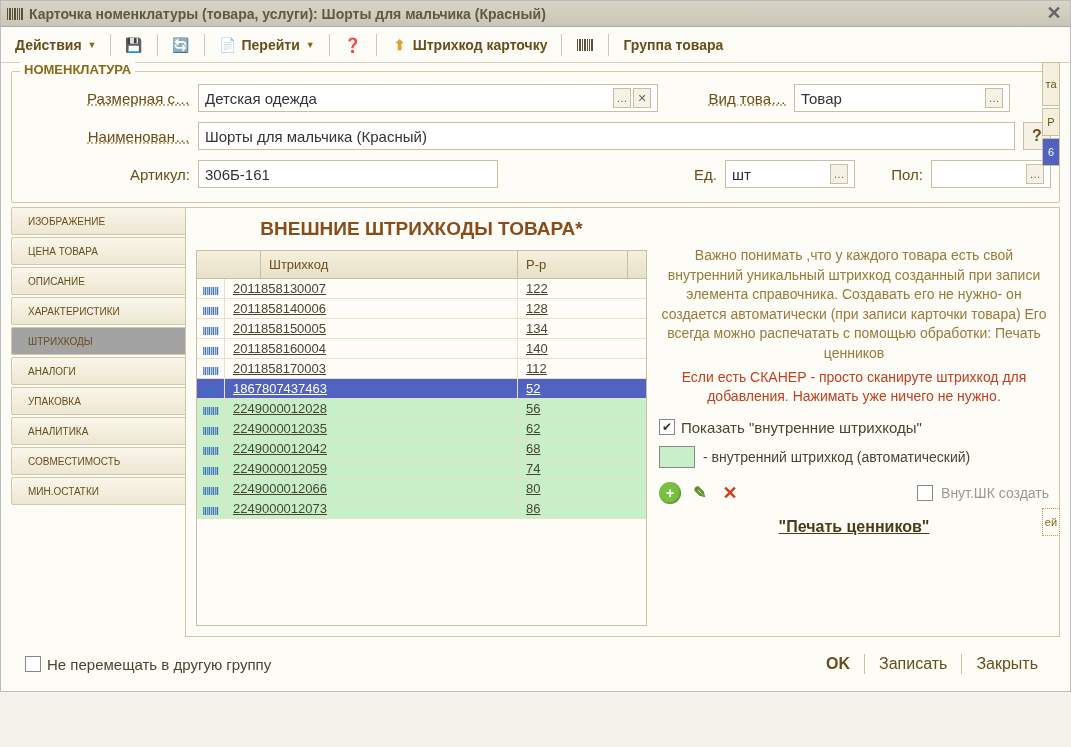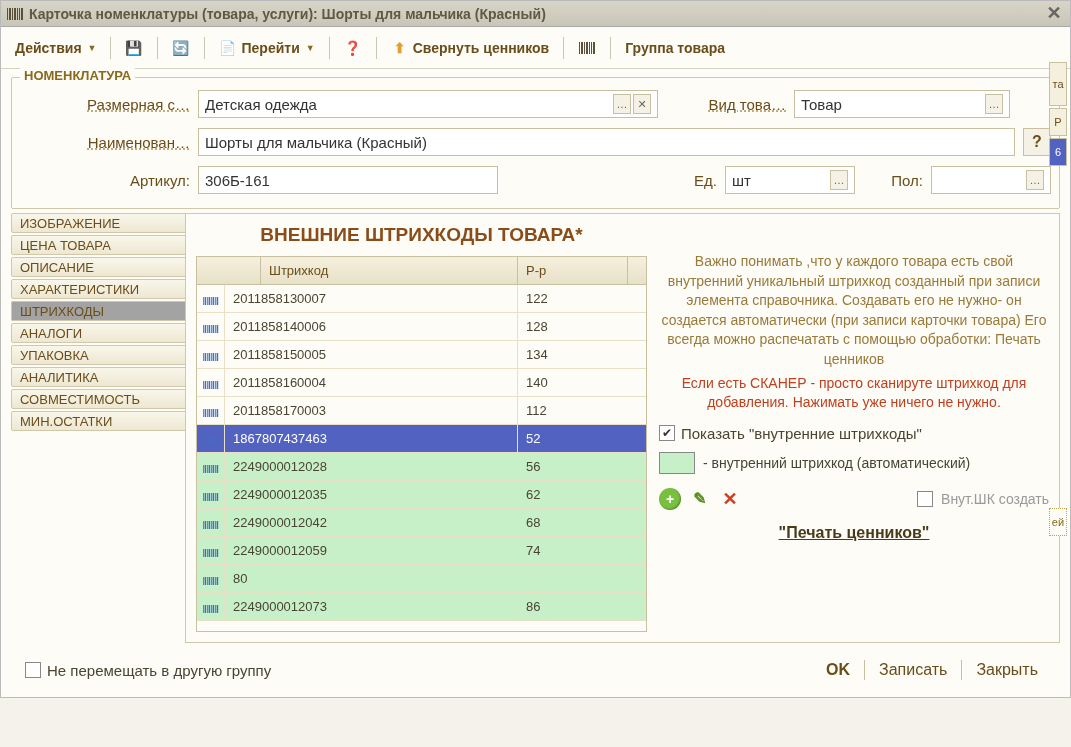--- a/index.html
+++ b/index.html
@@ -5,60 +5,60 @@
 * { box-sizing: border-box; margin: 0; padding: 0; }
 body { font-family: Arial, sans-serif; font-size: 13px; background: #f4f2ea; color: #4a4533; width: 1071px; height: 747px; overflow: hidden; }
 
 .window { background: #fdfcf7; border: 1px solid #bbb; }
 
 .titlebar { background: linear-gradient(#d8d5c8, #c9c6b8); height: 26px; display: flex; align-items: center; padding: 0 6px; border-bottom: 1px solid #aaa; }
 .titlebar-icon { width: 16px; height: 16px; margin-right: 6px; display: inline-flex; align-items: center; justify-content: center; color: #5a513a; font-size: 12px; }
 .titlebar-text { flex: 1; color: #5e5942; font-weight: bold; font-size: 14px; }
 .titlebar-close { width: 20px; height: 20px; font-size: 18px; font-weight: bold; color: #666; cursor: pointer; text-align: center; line-height: 18px; }
 
-.toolbar { height: 42px; display: flex; align-items: center; padding: 0 6px; gap: 4px; border-bottom: 1px solid #d6d2c0; }
+.toolbar { height: 36px; display: flex; align-items: center; padding: 0 6px; gap: 4px; border-bottom: 1px solid #d6d2c0; }
 .tb-btn { height: 28px; padding: 0 8px; display: inline-flex; align-items: center; gap: 4px; color: #6a4d1a; font-weight: bold; font-size: 14px; cursor: pointer; border-radius: 2px; }
 .tb-sep { width: 1px; height: 22px; background: #ccc7b2; margin: 0 2px; }
 .tb-ico { width: 18px; height: 18px; display: inline-flex; align-items: center; justify-content: center; font-size: 14px; }
 .dropdown-arrow { font-size: 9px; margin-left: 2px; color: #8a6a1a; }
 
 .fieldset-wrap { margin: 8px 10px 0 10px; }
 .fieldset { border: 1px solid #d0c8a8; border-radius: 2px; padding: 12px 8px 14px 8px; position: relative; }
 .legend { position: absolute; top: -10px; left: 8px; background: #fdfcf7; padding: 0 4px; color: #8a6a1a; font-weight: bold; font-size: 13px; }
 
 .form-row { display: flex; align-items: center; margin-bottom: 10px; gap: 8px; }
 .form-label { color: #6a4d1a; font-size: 15px; text-align: right; text-decoration: underline dotted #b09050; }
 .form-label.nounder { text-decoration: none; }
 .form-input { height: 28px; border: 1px solid #c8c0a0; background: #fff; padding: 0 6px; font-size: 15px; color: #333; display: flex; align-items: center; justify-content: space-between; }
 .input-btns { display: flex; gap: 2px; }
 .input-btn { width: 18px; height: 20px; border: 1px solid #c8c0a0; background: #f5f2e5; display: flex; align-items: center; justify-content: center; font-size: 11px; cursor: pointer; color: #666; }
 .qmark-btn { width: 28px; height: 28px; border: 1px solid #c8c0a0; background: #f5f2e5; color: #6a4d1a; font-weight: bold; font-size: 16px; display: flex; align-items: center; justify-content: center; cursor: pointer; }
 
 .main-area { display: flex; margin: 4px 10px 0 10px; height: 430px; }
 
 .tabs { width: 175px; display: flex; flex-direction: column; gap: 2px; }
-.tab { height: 20px; display: flex; align-items: center; padding: 0 8px; background: linear-gradient(#f9f6ea, #ede7d2); border: 1px solid #d0c8a8; color: #6a4d1a; font-size: 13px; cursor: pointer; border-radius: 2px 0 0 2px; }
+.tab { height: 28px; display: flex; align-items: center; padding: 0 16px; background: linear-gradient(#f9f6ea, #ede7d2); border: 1px solid #d0c8a8; color: #6a4d1a; font-size: 10px; cursor: pointer; border-radius: 2px 0 0 2px; }
 .tab.active { background: #a3a3a3; border-right: 1px solid #fdfcf7; }
 
 .tab-content { flex: 1; border: 1px solid #d0c8a8; padding: 10px; margin-left: -1px; display: flex; gap: 12px; }
 
 .content-title { color: #8a4d1a; font-weight: bold; font-size: 19px; text-align: center; margin-bottom: 10px; }
 
 .left-col { flex: 1; display: flex; flex-direction: column; }
 .right-col { width: 390px; display: flex; flex-direction: column; }
 
 .table-wrap { border: 1px solid #c8c0a0; flex: 1; display: flex; flex-direction: column; overflow: hidden; position: relative; }
 .table-head { display: flex; background: linear-gradient(#f5f0dd, #e8e1c8); border-bottom: 1px solid #c8c0a0; padding-left: 36px; }
 .th { padding: 6px 8px; color: #6a4d1a; font-size: 13px; border-right: 1px solid #c8c0a0; }
 .th-ico { width: 28px; }
 .th-code { flex: 1; }
 .th-size { width: 110px; }
 .th-scroll { width: 18px; border-right: none; }
 .table-body { flex: 1; overflow-y: auto; }
-.tr { display: flex; height: 28px; border-bottom: 1px solid #e8e1c8; align-items: center; }
+.tr { display: flex; height: 20px; border-bottom: 1px solid #e8e1c8; align-items: center; text-decoration: underline; }
 .td-ico { width: 28px; display: flex; align-items: center; justify-content: center; border-right: 1px solid #e8e1c8; height: 100%; }
 .td-code { flex: 1; padding: 0 8px; border-right: 1px solid #e8e1c8; height: 100%; display: flex; align-items: center; }
 .td-size { width: 128px; padding: 0 8px; height: 100%; display: flex; align-items: center; }
 .tr.selected { background: #5262c0; color: #fff; }
 .tr.internal { background: #c8f0c8; align-items: flex-end; }
 .barcode-icon { width: 16px; height: 10px; display: inline-block; }
 .barcode-icon svg { width: 100%; height: 100%; }
 
 .info-text { font-size: 14px; text-align: center; line-height: 1.4; }
 .info-blue { color: #9a7a3a; }
@@ -84,21 +84,21 @@
 .footer-btn { padding: 4px 8px; color: #6a4d1a; font-size: 16px; cursor: pointer; }
 .footer-btn.ok { font-weight: bold; }
 .vsep { width: 1px; height: 20px; background: #c8c0a0; }
 
 
 .table-body::-webkit-scrollbar { width: 16px; }
 .table-body::-webkit-scrollbar-track { background: #f0ecda; }
 .table-body::-webkit-scrollbar-thumb { background: #d8d2b8; border: 1px solid #c0b890; }
 .table-body::-webkit-scrollbar-button { background: #e8e2c8; height: 16px; border: 1px solid #c0b890; }
 
-.side-strip { position: absolute; top: 62px; right: 4px; width: 18px; display: flex; flex-direction: column; justify-content: space-between; }
+.side-strip { position: absolute; top: 62px; right: 11px; width: 18px; display: flex; flex-direction: column; justify-content: space-between; }
 .side-cell { height: 28px; border: 1px solid #c8c0a0; background: #f5f0dd; font-size: 11px; color: #6a4d1a; display: flex; align-items: center; justify-content: center; margin-bottom: 2px; }
 .side-cell.blue { background: #5262c0; color: #fff; }
 </style>
 </head>
 <body>
 
 <div class="window">
 
   <div class="titlebar">
     <span class="titlebar-icon">
@@ -135,21 +135,21 @@
         <span>Перейти</span>
         <span class="dropdown-arrow">▼</span>
       </span>
     <span class="tb-sep"></span>
     <span class="tb-btn">
         <span class="tb-ico" style="color:#e0a030;">❓</span>
       </span>
     <span class="tb-sep"></span>
     <span class="tb-btn">
         <span class="tb-ico" style="color:#e0a030;">⬆</span>
-        <span>Свернуть ценников</span>
+        <span>Штрихкод карточку</span>
       </span>
     <span class="tb-sep"></span>
     <span class="tb-btn">
         <span class="tb-ico">
           <svg width="16" height="12" viewBox="0 0 16 12">
             <rect x="0" y="0" width="1" height="12" fill="#5a513a"></rect>
             <rect x="2" y="0" width="2" height="12" fill="#5a513a"></rect>
             <rect x="5" y="0" width="1" height="12" fill="#5a513a"></rect>
             <rect x="7" y="0" width="2" height="12" fill="#5a513a"></rect>
             <rect x="10" y="0" width="1" height="12" fill="#5a513a"></rect>
@@ -408,20 +408,21 @@
                       <rect x="0" y="1" width="1" height="10" fill="#4070c0"></rect>
                       <rect x="2" y="1" width="2" height="10" fill="#4070c0"></rect>
                       <rect x="5" y="1" width="1" height="10" fill="#4070c0"></rect>
                       <rect x="7" y="1" width="2" height="10" fill="#4070c0"></rect>
                       <rect x="10" y="1" width="1" height="10" fill="#4070c0"></rect>
                       <rect x="12" y="1" width="2" height="10" fill="#4070c0"></rect>
                       <rect x="15" y="1" width="1" height="10" fill="#4070c0"></rect>
                       <rect x="17" y="1" width="2" height="10" fill="#4070c0"></rect>
                     </svg></span>
                 </div>
+                <div class="td-code">2249000012066</div>
                 <div class="td-size">80</div>
               </div>
               <div class="tr internal">
                 <div class="td-ico">
                   <span class="barcode-icon"><svg viewBox="0 0 20 12">
                       <rect x="0" y="1" width="1" height="10" fill="#4070c0"></rect>
                       <rect x="2" y="1" width="2" height="10" fill="#4070c0"></rect>
                       <rect x="5" y="1" width="1" height="10" fill="#4070c0"></rect>
                       <rect x="7" y="1" width="2" height="10" fill="#4070c0"></rect>
                       <rect x="10" y="1" width="1" height="10" fill="#4070c0"></rect>

